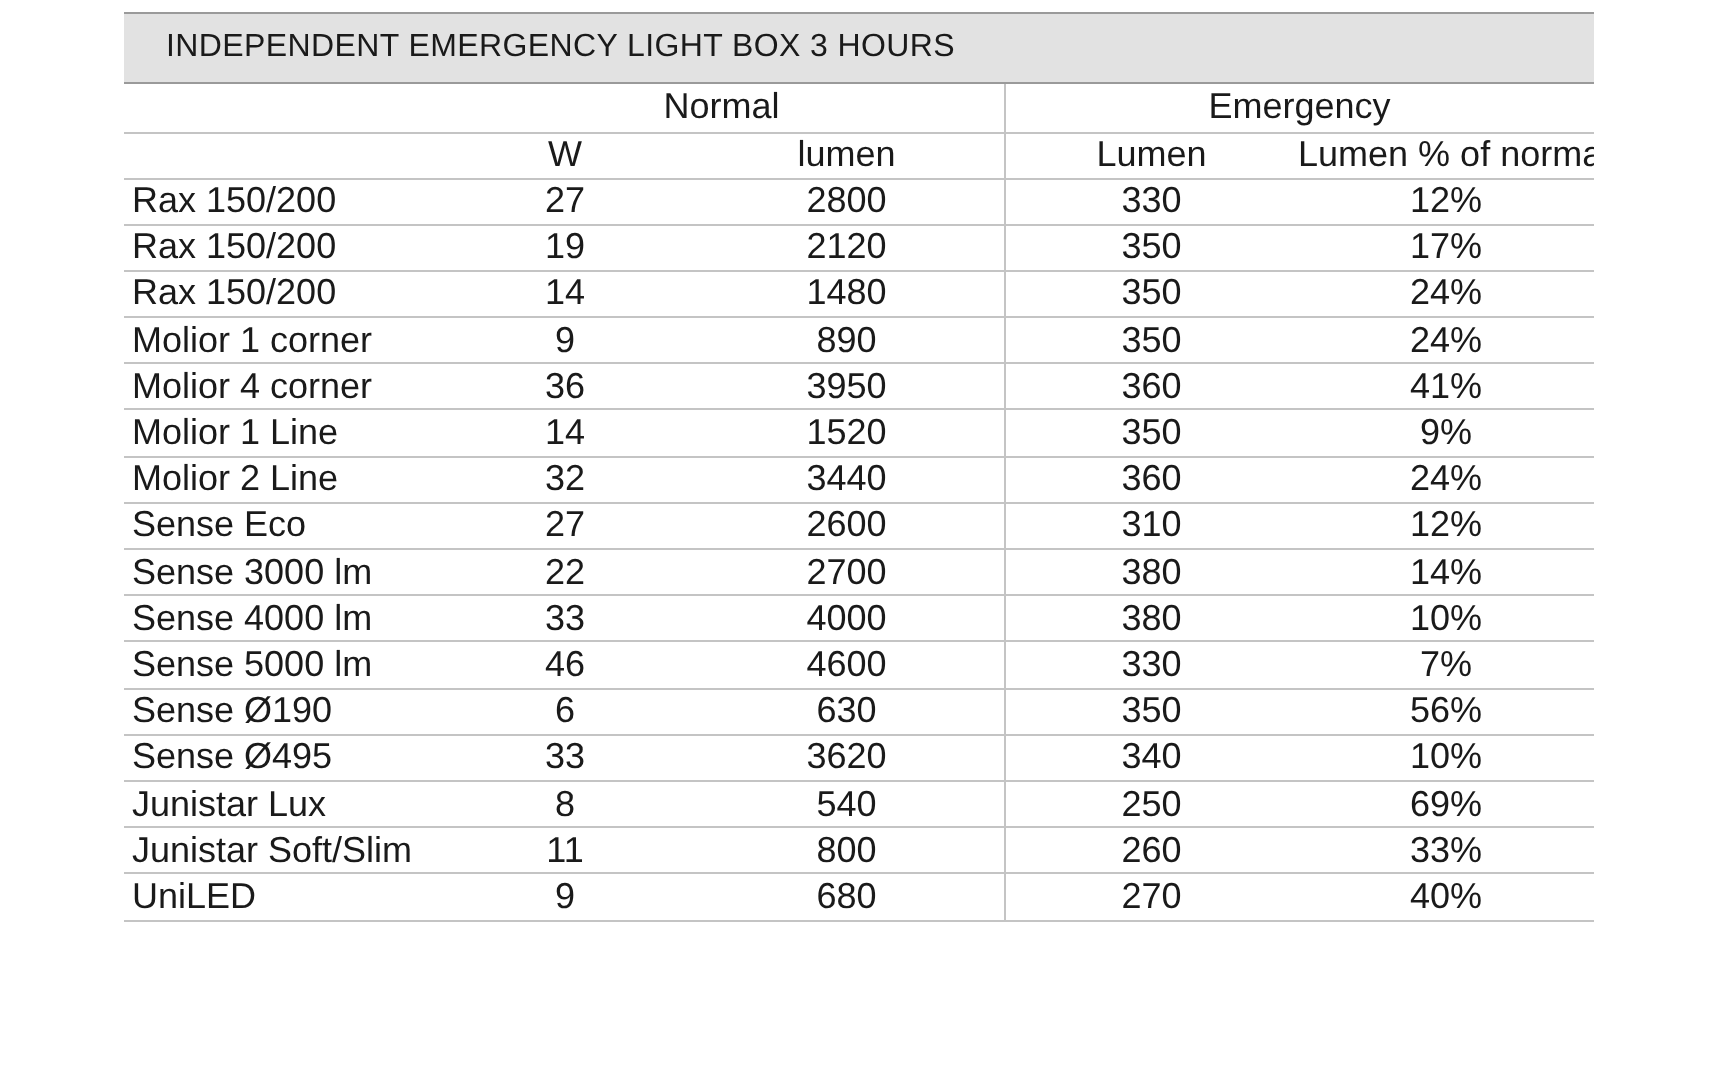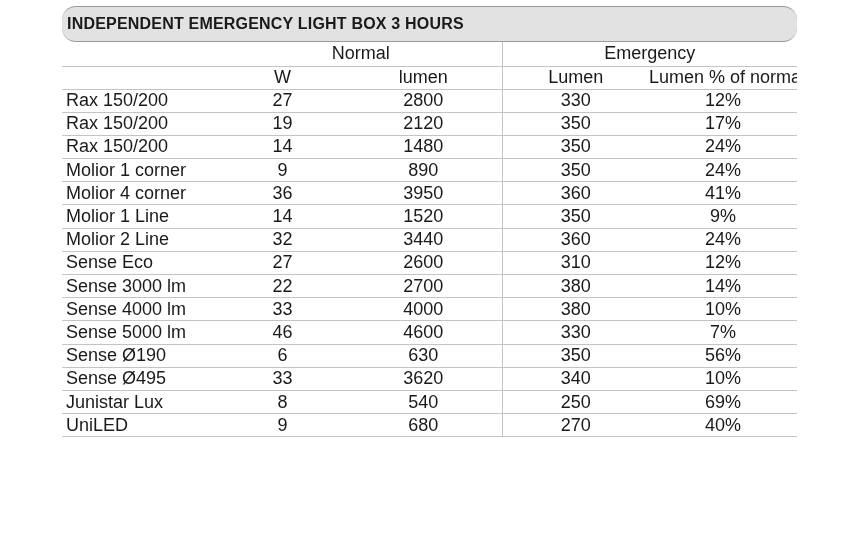--- a/index.html
+++ b/index.html
@@ -15,27 +15,26 @@
     position: absolute;
     left: 62px; top: 6px;
     width: 735px;
   }
   .title {
     height: 36px;
     background: var(--title-bg, #e2e2e2);
     border-top: 1px solid var(--title-border, #9a9a9a);
     border-bottom: 1px solid var(--title-border, #9a9a9a);
     font-size: 16px;
-    font-weight: bold;
+    font-weight: normal;
     letter-spacing: 0.2px;
     line-height: 34px;
-    padding-left: 5px;
+    padding-left: 21px;
     white-space: nowrap;
     overflow: hidden;
-    border-radius: 14px;
   }
   table {
     width: 735px;
     border-collapse: collapse;
     table-layout: fixed;
     font-size: 18px;
   }
   col.c-prod  { width: 158px; }
   col.c-w     { width: 125px; }
   col.c-lumen { width: 157px; }
@@ -177,20 +176,27 @@
             <td class="">10%</td>
           </tr>
           <tr>
             <td class="prod">Junistar Lux</td>
             <td class="">8</td>
             <td class="">540</td>
             <td class=" sep">250</td>
             <td class="">69%</td>
           </tr>
           <tr>
+            <td class="prod">Junistar Soft/Slim</td>
+            <td class="">11</td>
+            <td class="">800</td>
+            <td class=" sep">260</td>
+            <td class="">33%</td>
+          </tr>
+          <tr>
             <td class="prod">UniLED</td>
             <td class="">9</td>
             <td class="">680</td>
             <td class=" sep">270</td>
             <td class="">40%</td>
           </tr>
         </tbody>
     </table>
   </div>
 </div>

